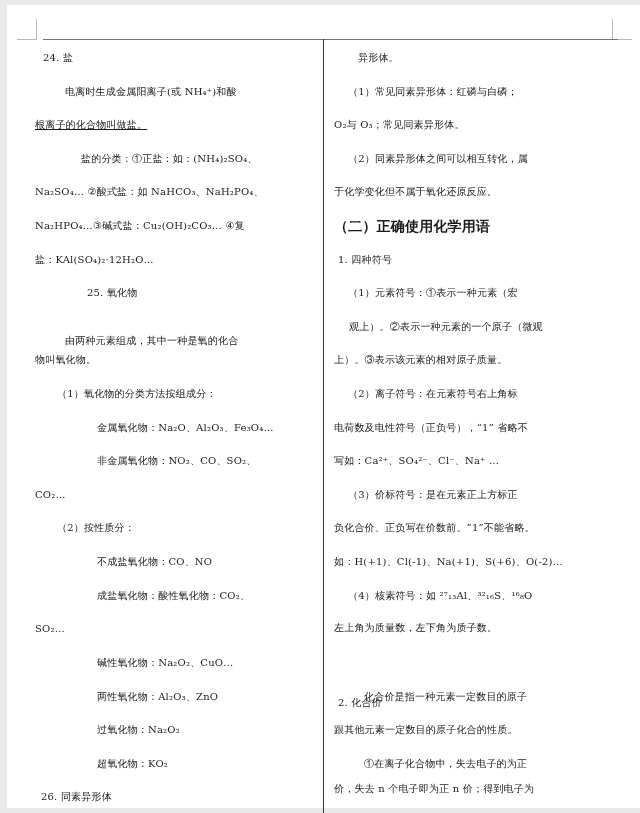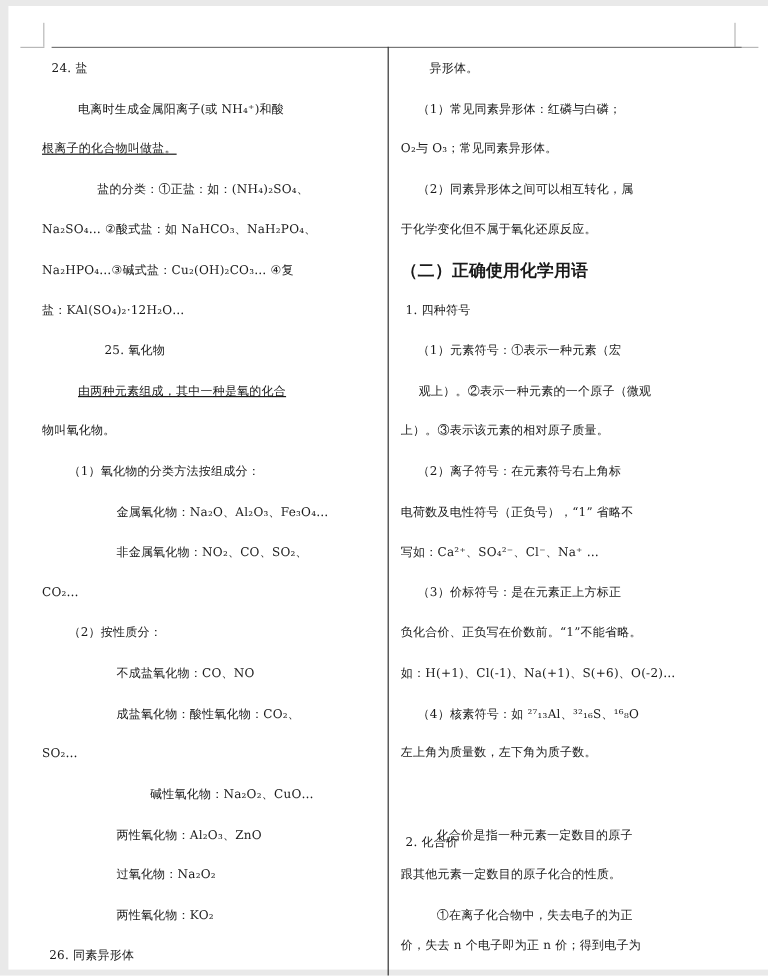--- a/index.html
+++ b/index.html
@@ -38,34 +38,34 @@
 
   <div class="col left">
     <div class="line" style="left:14px;top:8px;">24. 盐</div>
     <div class="line" style="left:36px;top:42px;">电离时生成金属阳离子(或 NH₄⁺)和酸</div>
     <div class="line" style="left:6px;top:75px;text-decoration:underline;">根离子的化合物叫做盐。</div>
     <div class="line" style="left:52px;top:109px;">盐的分类：①正盐：如：(NH₄)₂SO₄、</div>
     <div class="line" style="left:6px;top:142px;">Na₂SO₄… ②酸式盐：如 NaHCO₃、NaH₂PO₄、</div>
     <div class="line" style="left:6px;top:176px;">Na₂HPO₄…③碱式盐：Cu₂(OH)₂CO₃… ④复</div>
     <div class="line" style="left:6px;top:210px;">盐：KAl(SO₄)₂·12H₂O…</div>
     <div class="line" style="left:14px;top:243px;margin-left:44px;">25. 氧化物</div>
-    <div class="line" style="left:36px;top:277px;text-decoration:underline;">由两种元素组成，其中一种是氧的化合</div>
+    <div class="line" style="left:36px;top:291px;">由两种元素组成，其中一种是氧的化合</div>
     <div class="line" style="left:6px;top:310px;text-align:center;">物叫氧化物。</div>
     <div class="line" style="left:28px;top:344px;">（1）氧化物的分类方法按组成分：</div>
     <div class="line" style="left:68px;top:378px;">金属氧化物：Na₂O、Al₂O₃、Fe₃O₄…</div>
     <div class="line" style="left:68px;top:411px;">非金属氧化物：NO₂、CO、SO₂、</div>
     <div class="line" style="left:6px;top:445px;">CO₂…</div>
     <div class="line" style="left:28px;top:478px;">（2）按性质分：</div>
     <div class="line" style="left:68px;top:512px;">不成盐氧化物：CO、NO</div>
     <div class="line" style="left:68px;top:546px;">成盐氧化物：酸性氧化物：CO₂、</div>
     <div class="line" style="left:6px;top:579px;">SO₂…</div>
-    <div class="line" style="left:68px;top:613px;margin-left:28px;">碱性氧化物：Na₂O₂、CuO…</div>
+    <div class="line" style="left:68px;top:613px;">碱性氧化物：Na₂O₂、CuO…</div>
     <div class="line" style="left:68px;top:647px;">两性氧化物：Al₂O₃、ZnO</div>
     <div class="line" style="left:68px;top:680px;">过氧化物：Na₂O₂</div>
-    <div class="line" style="left:68px;top:714px;">两性氧化物：KO₂</div>
+    <div class="line" style="left:68px;top:714px;">超氧化物：KO₂</div>
     <div class="line" style="left:12px;top:747px;">26. 同素异形体</div>
   </div>
 
   <div class="col right">
     <div class="line" style="left:24px;top:8px;">异形体。</div>
     <div class="line" style="left:14px;top:42px;">（1）常见同素异形体：红磷与白磷；</div>
     <div class="line" style="left:0px;top:75px;">O₂与 O₃；常见同素异形体。</div>
     <div class="line" style="left:14px;top:109px;">（2）同素异形体之间可以相互转化，属</div>
     <div class="line" style="left:0px;top:142px;">于化学变化但不属于氧化还原反应。</div>
     <div class="line bold" style="left:0px;top:176px;">（二）正确使用化学用语</div>

